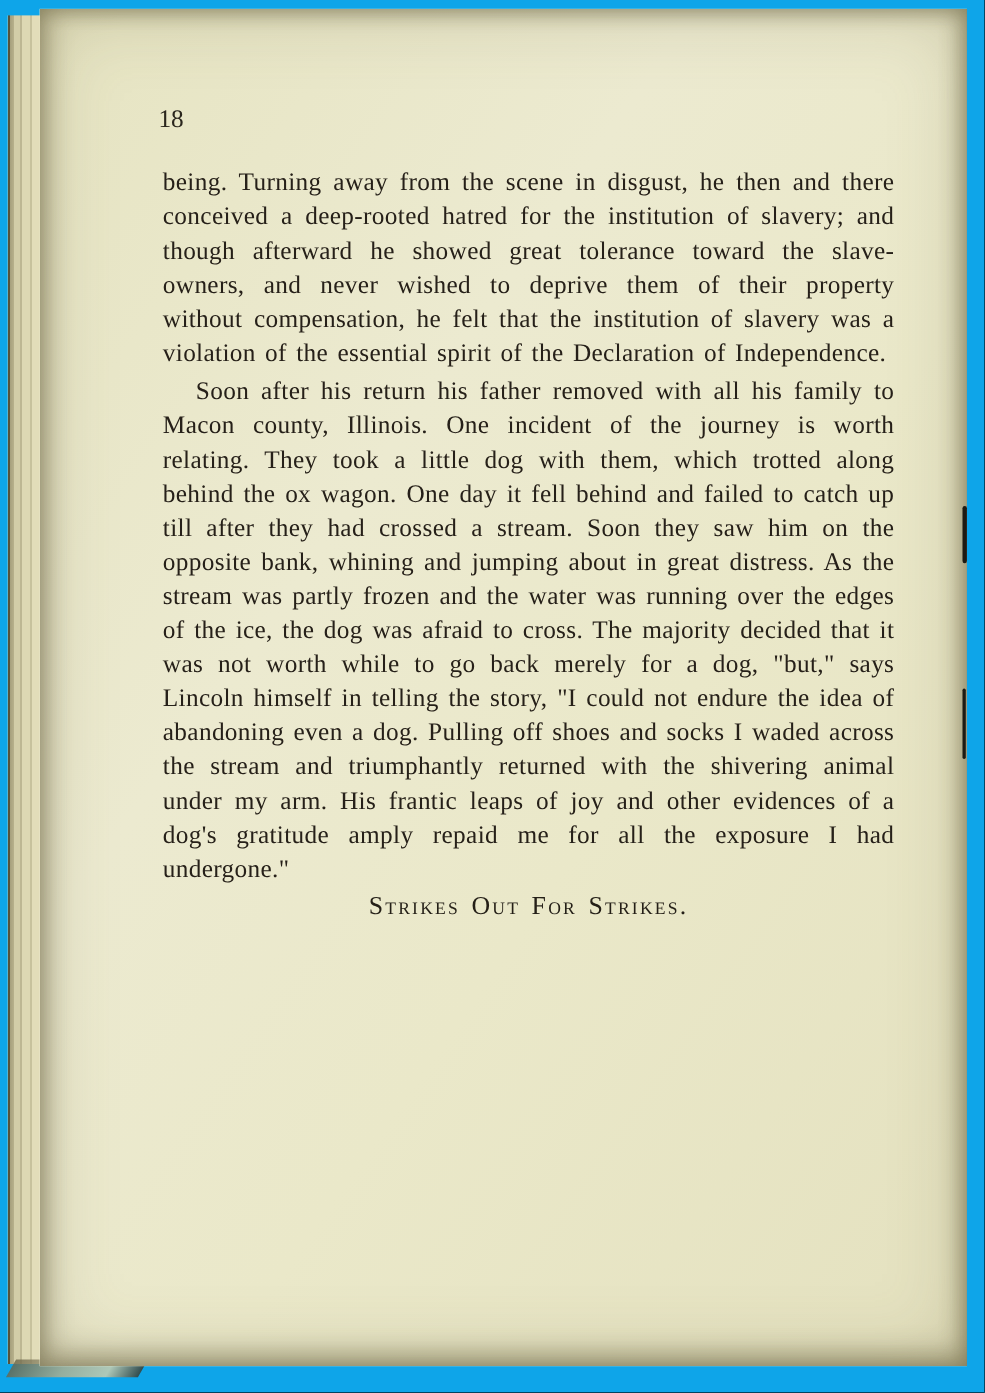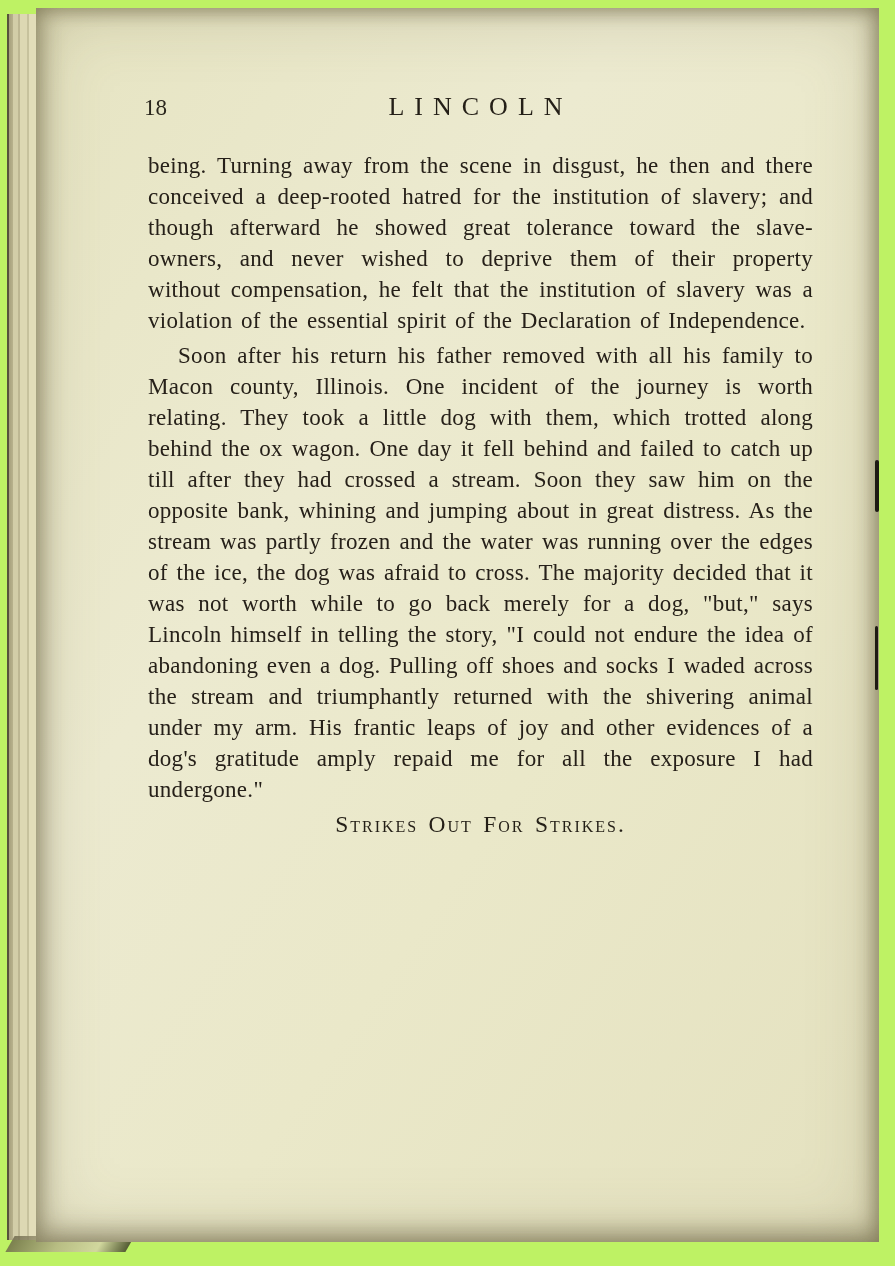--- a/index.html
+++ b/index.html
@@ -4,21 +4,21 @@
 <style>
   html, body {
     margin: 0;
     padding: 0;
     background: #000;
   }
   .scan {
     position: relative;
     width: 895px;
     height: 1266px;
-    background: #bef264;
+    background: #0ea5e9;
     overflow: hidden;
     font-family: "Liberation Serif", "DejaVu Serif", serif;
   }
   
   .page-stack {
     position: absolute;
     left: 7px;
     top: 14px;
     bottom: 26px;
     width: 32px;
@@ -119,21 +119,20 @@
 
 <div class="scan">
 
   <div class="page-stack"></div>
   <div class="page-stack-bottom"></div>
 
   <div class="page">
 
     <div class="header">
       <span class="page-num">18</span>
-      <span class="running-title">LINCOLN</span>
     </div>
 
     <div class="body-text">
       <p class="para">being.  Turning away from the scene in disgust, he then and there conceived a deep-rooted hatred for the institution of slavery; and though afterward he showed great tolerance toward the slave-owners, and never wished to deprive them of their property without compensation, he felt that the institution of slavery was a violation of the essential spirit of the Declaration of Independence.</p>
       <p class="para indent">Soon after his return his father removed with all his family to Macon county, Illinois.  One incident of the journey is worth relating.  They took a little dog with them, which trotted along behind the ox wagon.  One day it fell behind and failed to catch up till after they had crossed a stream.  Soon they saw him on the opposite bank, whining and jumping about in great distress.  As the stream was partly frozen and the water was running over the edges of the ice, the dog was afraid to cross.  The majority decided that it was not worth while to go back merely for a dog, "but," says Lincoln himself in telling the story, "I could not endure the idea of abandoning even a dog.  Pulling off shoes and socks I waded across the stream and triumphantly returned with the shivering animal under my arm.  His frantic leaps of joy and other evidences of a dog's gratitude amply repaid me for all the exposure I had undergone."</p>
       <h2 class="section-heading">Strikes Out For Strikes.</h2>
     </div>
 
     <div class="artifact a1"></div>
     <div class="artifact a2"></div>

